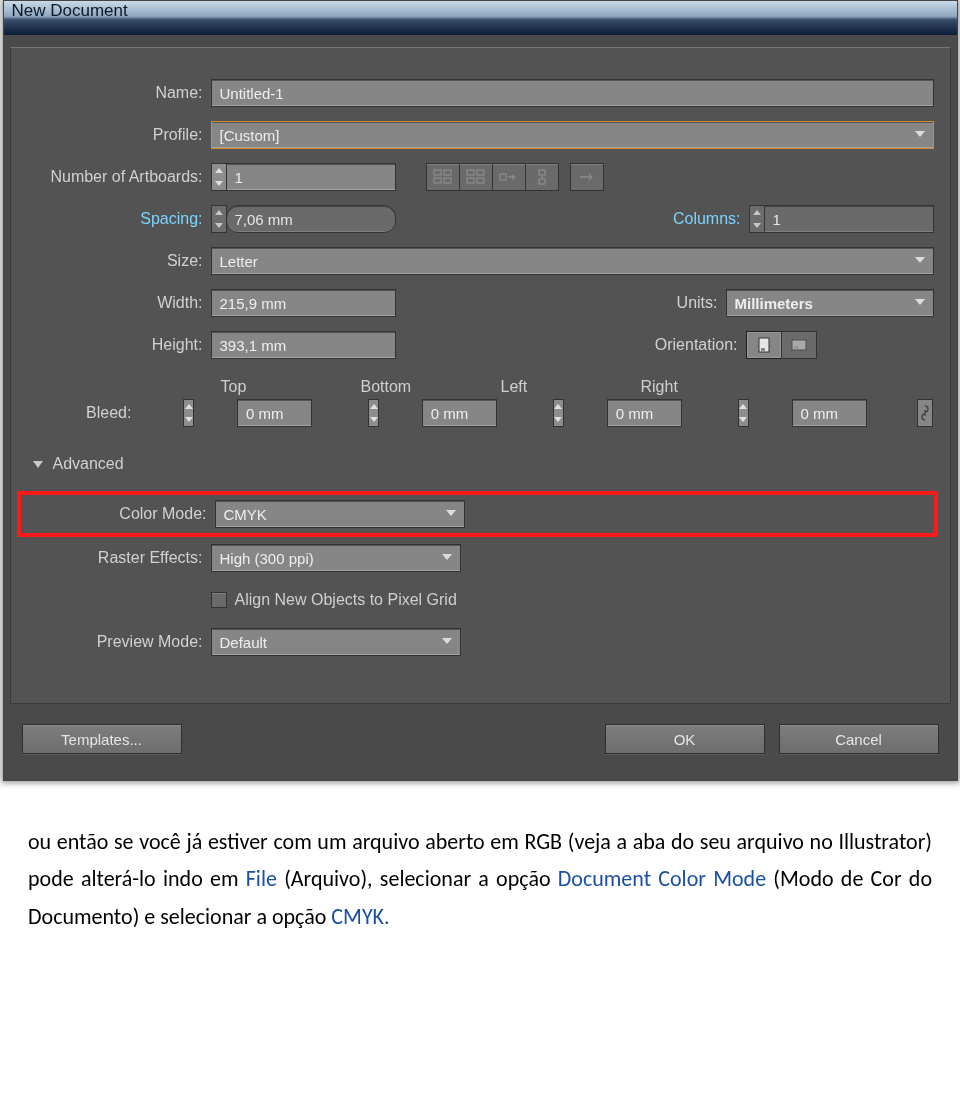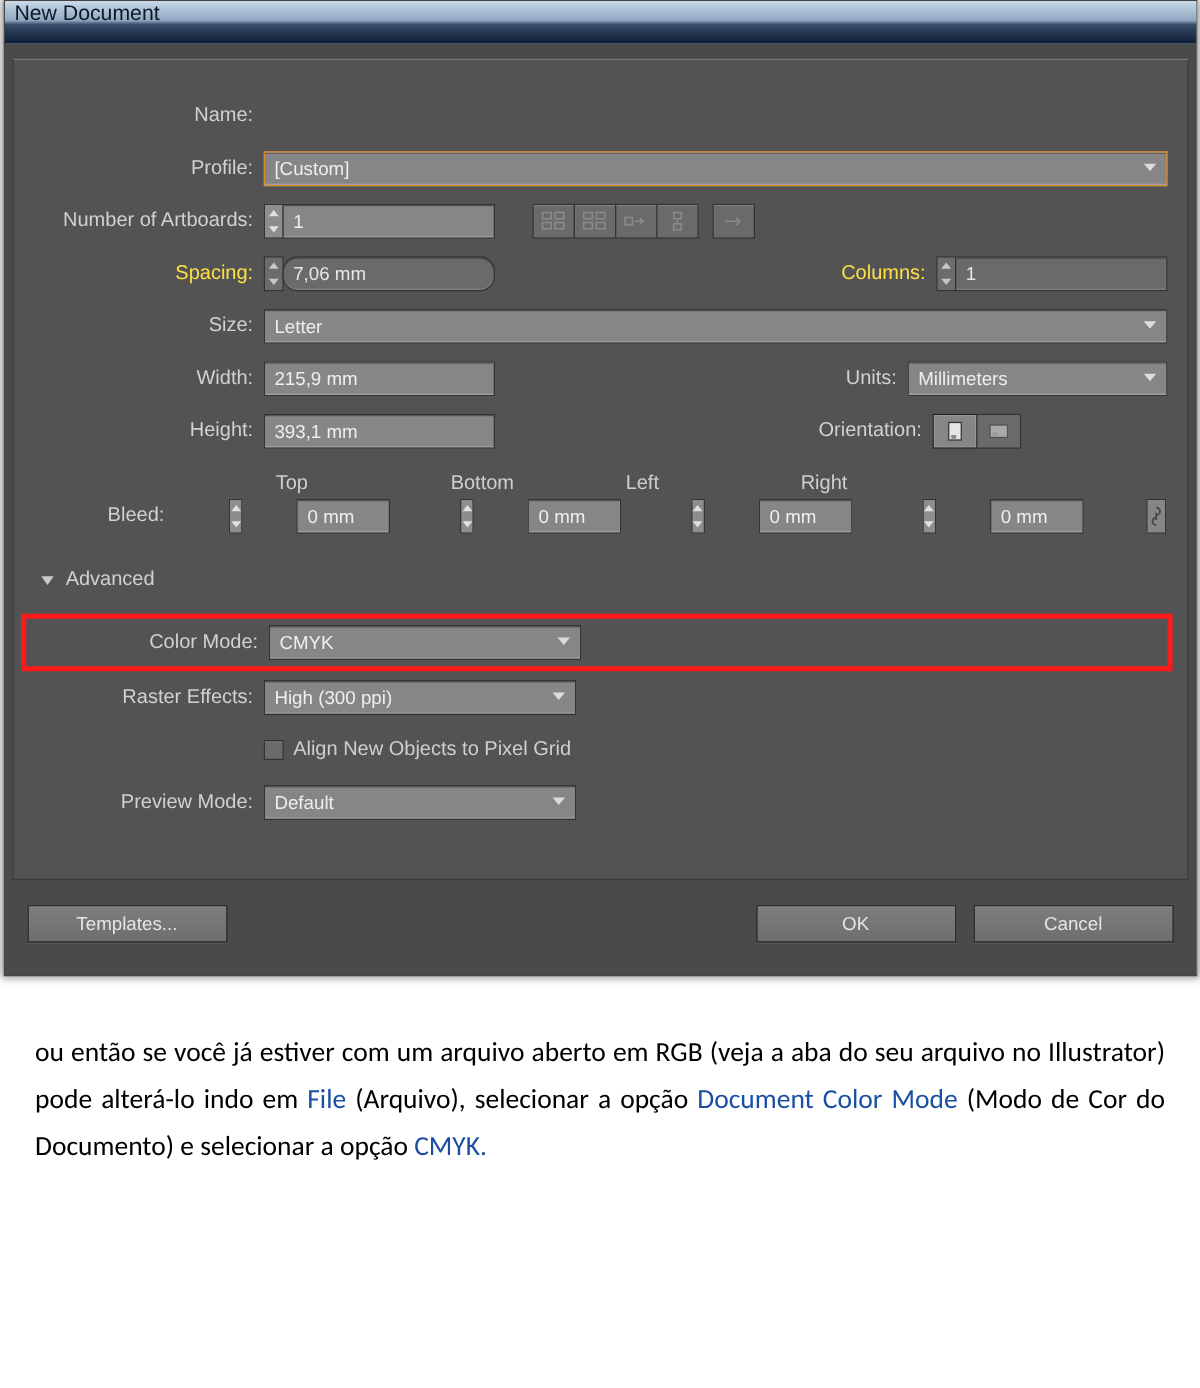--- a/index.html
+++ b/index.html
@@ -43,21 +43,21 @@
     display: flex;
     align-items: center;
     min-height: 42px;
   }
   .label-col {
     width: 190px;
     text-align: right;
     padding-right: 8px;
     color: #d1d1d1;
   }
-  .label-col.disabled { color: #fde047; }
+  .label-col.disabled { color: #7dd3fc; }
   .ctl {
     height: 28px;
     background: #6a6a6a;
     border: 1px solid #333;
     box-shadow: inset 0 1px 0 #454545, inset 0 -1px 0 #808080;
     color: #e5e5e5;
     display: flex;
     align-items: center;
     padding: 0 8px;
     font-size: 15px;
@@ -155,20 +155,23 @@
 <div class="window">
   <div class="titlebar">
     <span>New Document</span>
   </div>
 
   <div class="dialog-body">
     <div class="fieldset">
 
       <div class="row">
         <div class="label-col">Name:</div>
+        <div class="ctl light" style="flex:1;">
+          <span>Untitled-1</span>
+        </div>
       </div>
 
       <div class="row">
         <div class="label-col">Profile:</div>
         <div class="ctl light dropdown" style="flex:1;border:1px solid #d68a2e;">
           <span>[Custom]</span>
         </div>
       </div>
 
       <div class="row">
@@ -246,21 +249,21 @@
         </div>
       </div>
 
       <div class="row">
         <div class="label-col">Width:</div>
         <div class="ctl light" style="width:185px;">
           <span>215,9 mm</span>
         </div>
         <div style="flex:1;"></div>
         <div class="label-col" style="width:120px;">Units:</div>
-        <div class="ctl light dropdown" style="width:208px;">
+        <div class="ctl light dropdown" style="width:208px;font-weight:bold;">
           <span>Millimeters</span>
         </div>
       </div>
 
       <div class="row">
         <div class="label-col">Height:</div>
         <div class="ctl light" style="width:185px;">
           <span>393,1 mm</span>
         </div>
         <div style="flex:1;"></div>

